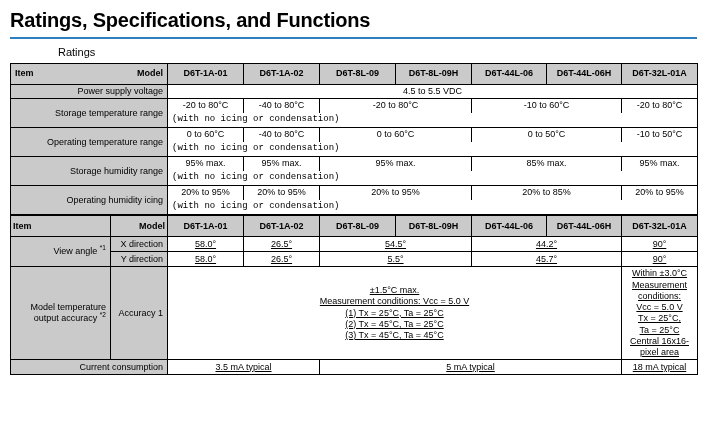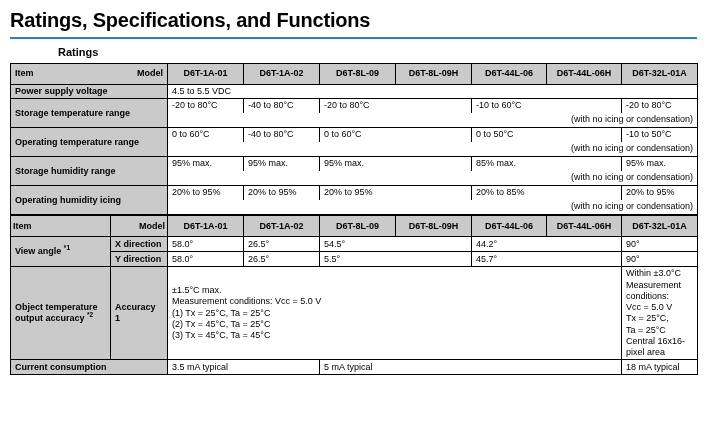--- a/index.html
+++ b/index.html
@@ -11,38 +11,38 @@
   html,body{margin:0;padding:0;}
   body{
     width:707px;height:429px;overflow:hidden;background:#fff;color:#000;
     font-family:"Liberation Sans", sans-serif;
   }
   .page{padding:0 10px;}
   h1.title{
     font-size:20px;font-weight:bold;margin:9px 0 5px 0;letter-spacing:-0.2px;
   }
   .rule{height:2px;background:var(--accent);margin:0 0 7px 0;}
-  h2.section{font-size:11px;font-weight:bold;margin:0 0 5px 0;padding-left:48px;}
+  h2.section{font-size:11px;font-weight:normal;margin:0 0 5px 0;padding-left:48px;}
   h2.section.second{margin-top:14px;}
   table{
     border-collapse:collapse;table-layout:fixed;width:687px;
     font-size:9px;line-height:1.25;
   }
   th,td{border:1px solid var(--border);padding:1px 4px;vertical-align:middle;}
   th{
     background:var(--headbg);font-weight:bold;text-align:center;
     height:21px;padding:1px 2px;overflow:hidden;white-space:nowrap;
   }
   th.ihm{padding:1px 4px;}
   .ihm-flex{display:flex;justify-content:space-between;align-items:center;}
-  td.item{background:var(--headbg);text-align:left;font-weight:bold;}
-  td.c{text-align:left;}
-  td.l{text-align:left;}
+  td.item{background:var(--headbg);text-align:right;font-weight:normal;}
+  td.c{text-align:center;}
+  td.l{text-align:center;text-decoration:underline;}
   tr.vals td.v{border-bottom:none;height:14px;}
-  tr.noterow td.nt{border-top:none;text-align:right;height:15px;}
+  tr.noterow td.nt{border-top:none;text-align:left;height:15px;font-family:Liberation Mono, monospace;}
   tr.single td{height:14px;}
   tr.short td{height:15px;}
   .pre{white-space:pre-line;vertical-align:middle;}
   sup.fn{font-size:6.5px;vertical-align:super;line-height:0;}
 </style>
 </head>
 <body>
 
 <div class="page">
 
@@ -175,21 +175,21 @@
       <td class="item">Y direction</td>
       <td class="l">58.0°</td>
       <td class="l">26.5°</td>
       <td class="l" colspan="2">5.5°</td>
       <td class="l" colspan="2">45.7°</td>
       <td class="l">90°</td>
     </tr>
 
     <tr>
       <td class="item">
-        <span>Object temperature output accuracy </span><sup class="fn">*2</sup>
+        <span>Model temperature output accuracy </span><sup class="fn">*2</sup>
       </td>
       <td class="item">Accuracy 1</td>
       <td class="l pre" colspan="6">±1.5°C max.
 Measurement conditions: Vcc = 5.0 V
 (1) Tx = 25°C, Ta = 25°C
 (2) Tx = 45°C, Ta = 25°C
 (3) Tx = 45°C, Ta = 45°C</td>
       <td class="l pre">Within ±3.0°C
 Measurement
 conditions:

